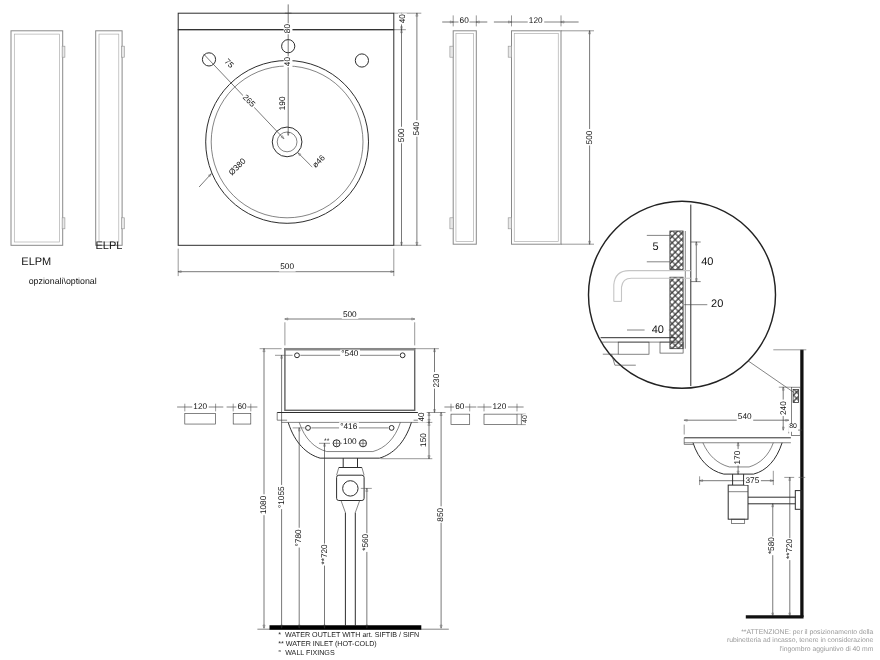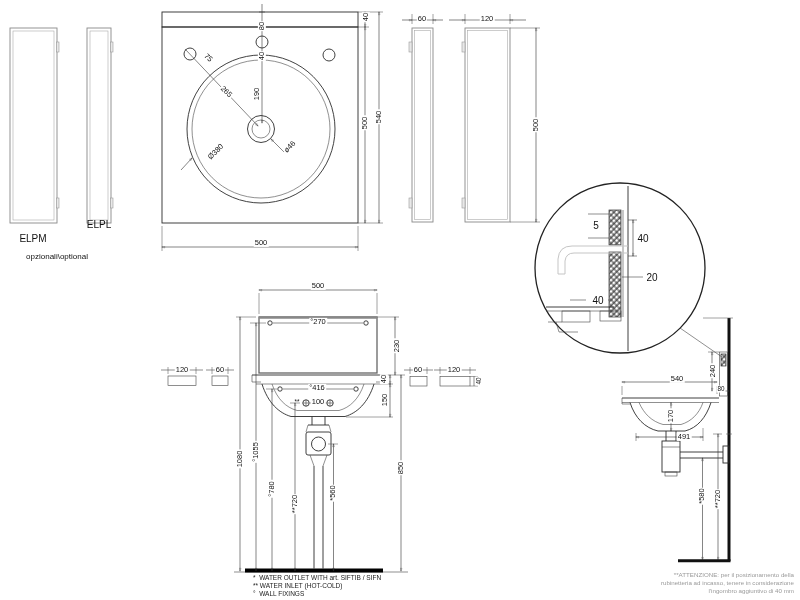--- a/index.html
+++ b/index.html
@@ -268,21 +268,21 @@
 <span class="dim" style="left:422px;top:19px">60</span>
 <span class="dim" style="left:487px;top:19px">120</span>
 <span class="dim r90" style="left:536px;top:125px">500</span>
 
 <span class="dim big" style="left:596px;top:225px">5</span>
 <span class="dim big" style="left:643px;top:238px">40</span>
 <span class="dim big" style="left:652px;top:277px">20</span>
 <span class="dim big" style="left:598px;top:300px">40</span>
 
 <span class="dim" style="left:318px;top:286px">500</span>
-<span class="dim" style="left:318px;top:322px">°270</span>
+<span class="dim" style="left:318px;top:322px">°540</span>
 <span class="dim r90" style="left:397px;top:346px">230</span>
 <span class="dim" style="left:317px;top:388px">°416</span>
 <span class="dim sm" style="left:297px;top:402px;background:transparent">**</span>
 <span class="dim" style="left:318px;top:402px">100</span>
 <span class="dim r90" style="left:384px;top:379px">40</span>
 <span class="dim r90" style="left:385px;top:400px">150</span>
 <span class="dim r90" style="left:401px;top:468px">850</span>
 <span class="dim r90" style="left:240px;top:459px">1080</span>
 <span class="dim r90" style="left:256px;top:452px">°1055</span>
 <span class="dim r90" style="left:272px;top:489px">°780</span>
@@ -291,21 +291,21 @@
 <span class="dim" style="left:182px;top:370px">120</span>
 <span class="dim" style="left:220px;top:370px">60</span>
 <span class="dim" style="left:418px;top:370px">60</span>
 <span class="dim" style="left:454px;top:370px">120</span>
 <span class="dim r90 sm" style="left:479px;top:381px">40</span>
 
 <span class="dim" style="left:677px;top:379px">540</span>
 <span class="dim sm" style="left:721px;top:389px">80</span>
 <span class="dim r90" style="left:713px;top:371px">240</span>
 <span class="dim r90" style="left:671px;top:416px">170</span>
-<span class="dim" style="left:684px;top:437px">491</span>
+<span class="dim" style="left:684px;top:437px">375</span>
 <span class="dim r90" style="left:702px;top:496px">*580</span>
 <span class="dim r90" style="left:718px;top:499px">**720</span>
 
 <span class="note" style="left:253px;top:574px">*  WATER OUTLET WITH art. SIFTIB / SIFN</span>
 <span class="note" style="left:253px;top:582px">** WATER INLET (HOT-COLD)</span>
 <span class="note" style="left:253px;top:590px">°  WALL FIXINGS</span>
 
 <span class="att" style="top:571px">**ATTENZIONE: per il posizionamento della</span>
 <span class="att" style="top:579px">rubinetteria ad incasso, tenere in considerazione</span>
 <span class="att" style="top:587px">l'ingombro aggiuntivo di 40 mm</span>

